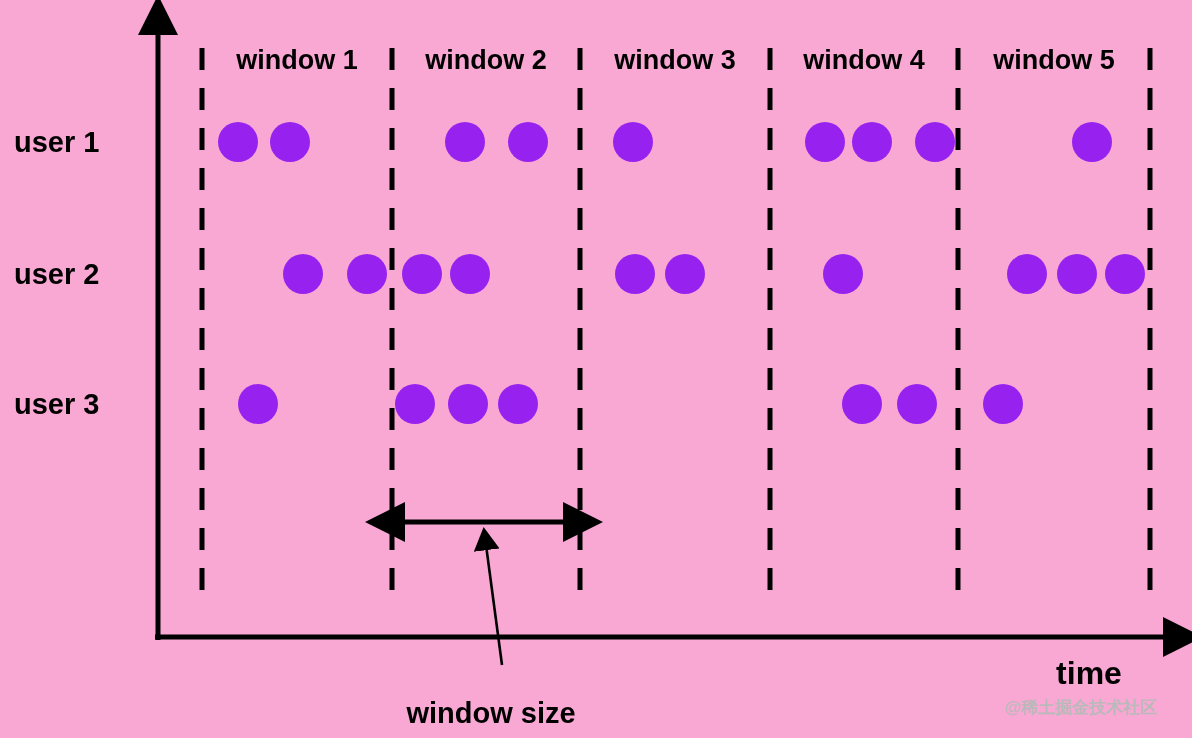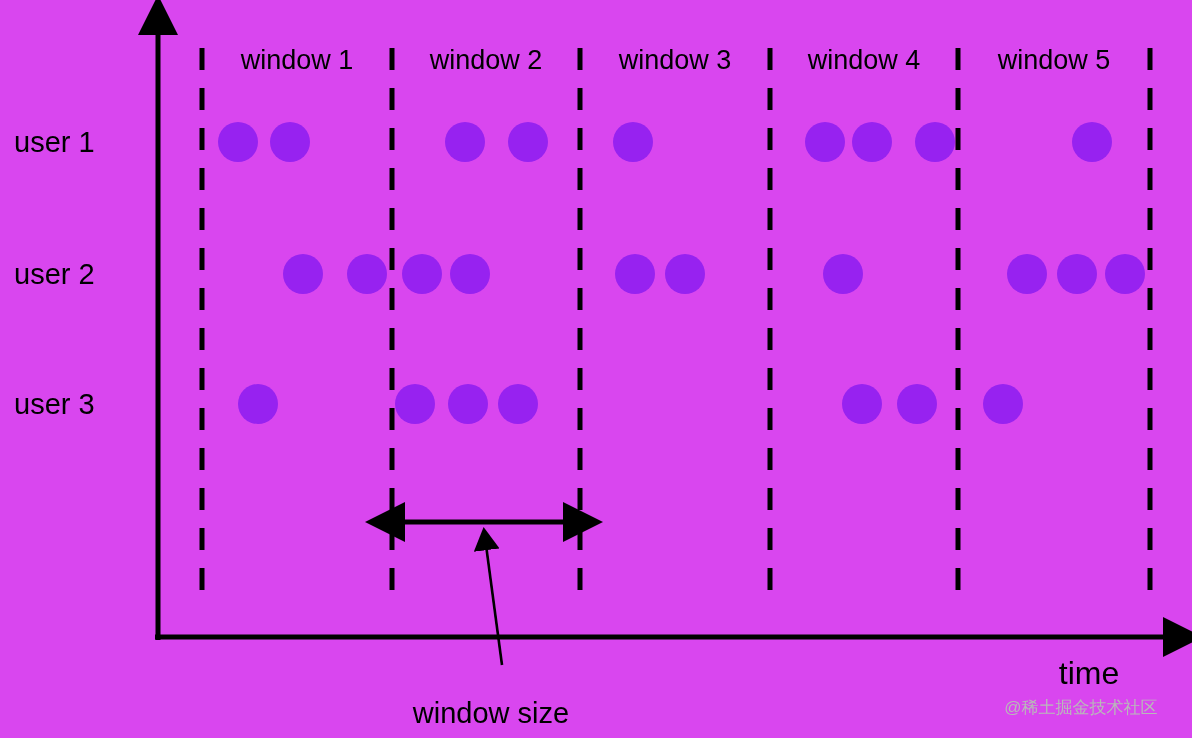--- a/index.html
+++ b/index.html
@@ -7,22 +7,23 @@
     padding: 0;
     background: #ffffff;
   }
   body {
     font-family: "Liberation Sans", sans-serif;
   }
   #diagram-root {
     position: relative;
     width: 1192px;
     height: 738px;
-    background: #d946ef;
+    background: #f9a8d4;
     overflow: hidden;
+    font-weight: bold;
   }
   svg#diagram-svg {
     position: absolute;
     left: 0;
     top: 0;
     width: 1192px;
     height: 738px;
   }
   .win-label {
     font-family: "Liberation Sans", sans-serif;

